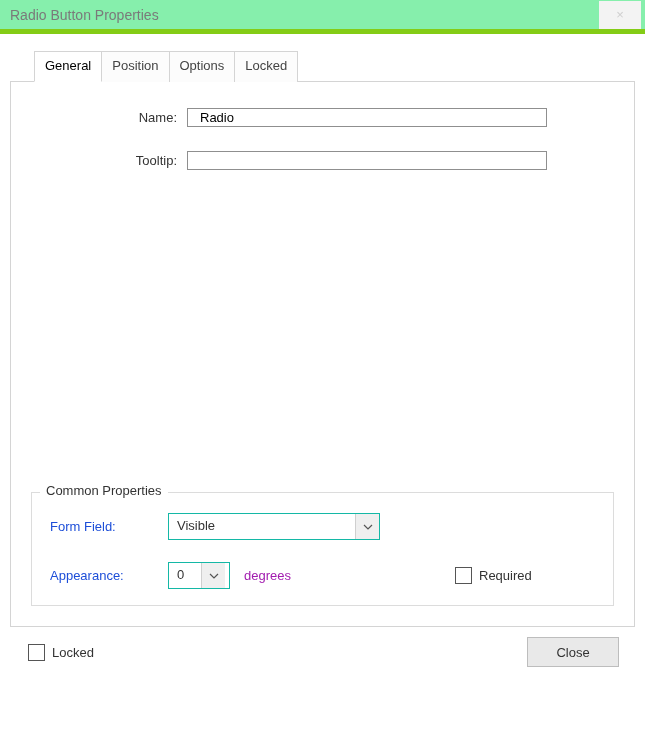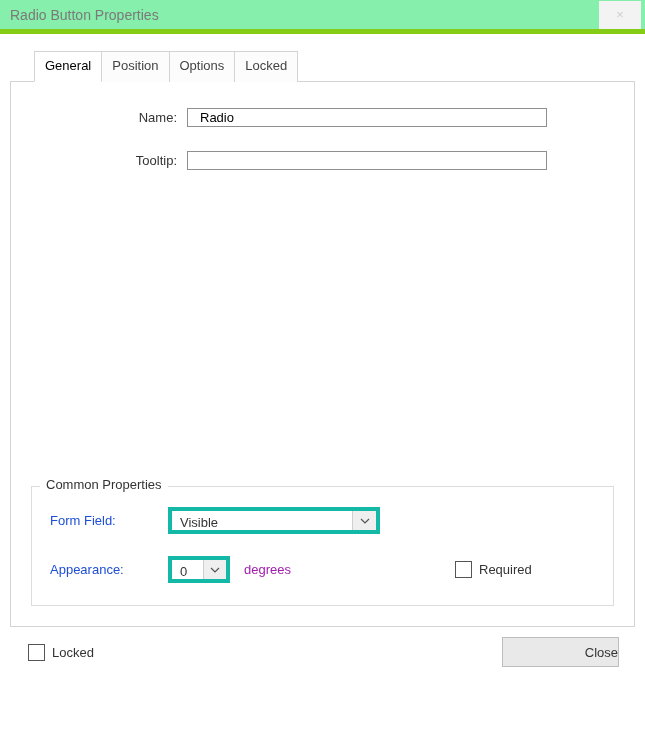--- a/index.html
+++ b/index.html
@@ -96,21 +96,21 @@
       height: 19px;
       border: 1px solid #8f8f8f;
       padding: 2px 12px;
       font-family: inherit;
       font-size: 13px;
       background: #fff;
     }
     .spacer { flex: 1; }
     .fieldset {
       border: 1px solid #dcdcdc;
-      padding: 20px 18px 22px 18px;
+      padding: 20px 18px 16px 18px;
       position: relative;
       margin-top: 0;
     }
     .fieldset .legend {
       position: absolute;
       top: -10px;
       left: 8px;
       background: #fff;
       padding: 0 6px;
       color: #333;
@@ -121,21 +121,21 @@
       margin-bottom: 22px;
     }
     .common-row:last-child { margin-bottom: 0; }
     .common-row .clabel {
       width: 118px;
       text-align: left;
       padding-right: 10px;
       color: #1d4ed8;
     }
     .select-wrap {
-      border: 4px solid #14b8a6;
+      border: 1px solid #14b8a6;
       background: #fff;
       height: 27px;
       display: inline-flex;
       align-items: stretch;
     }
     .select-wrap .sel-text {
       padding: 4px 8px;
       min-width: 0;
     }
     .select-wrap .sel-btn {
@@ -166,29 +166,28 @@
       margin-right: 7px;
       display: inline-block;
     }
     .bottom-bar {
       display: flex;
       align-items: center;
       padding: 10px 16px 16px 8px;
     }
     .close-btn {
       margin-left: auto;
-      width: 117px;
+      width: 92px;
       height: 30px;
       background: #e9e9e9;
       border: 1px solid #bdbdbd;
       font-family: inherit;
       font-size: 13px;
       color: #333;
       cursor: pointer;
-      text-align: right;
     }
     .locked-wrap {
       display: flex;
       align-items: center;
       margin-left: 10px;
     }
   </style>
 </head>
 <body>
 

